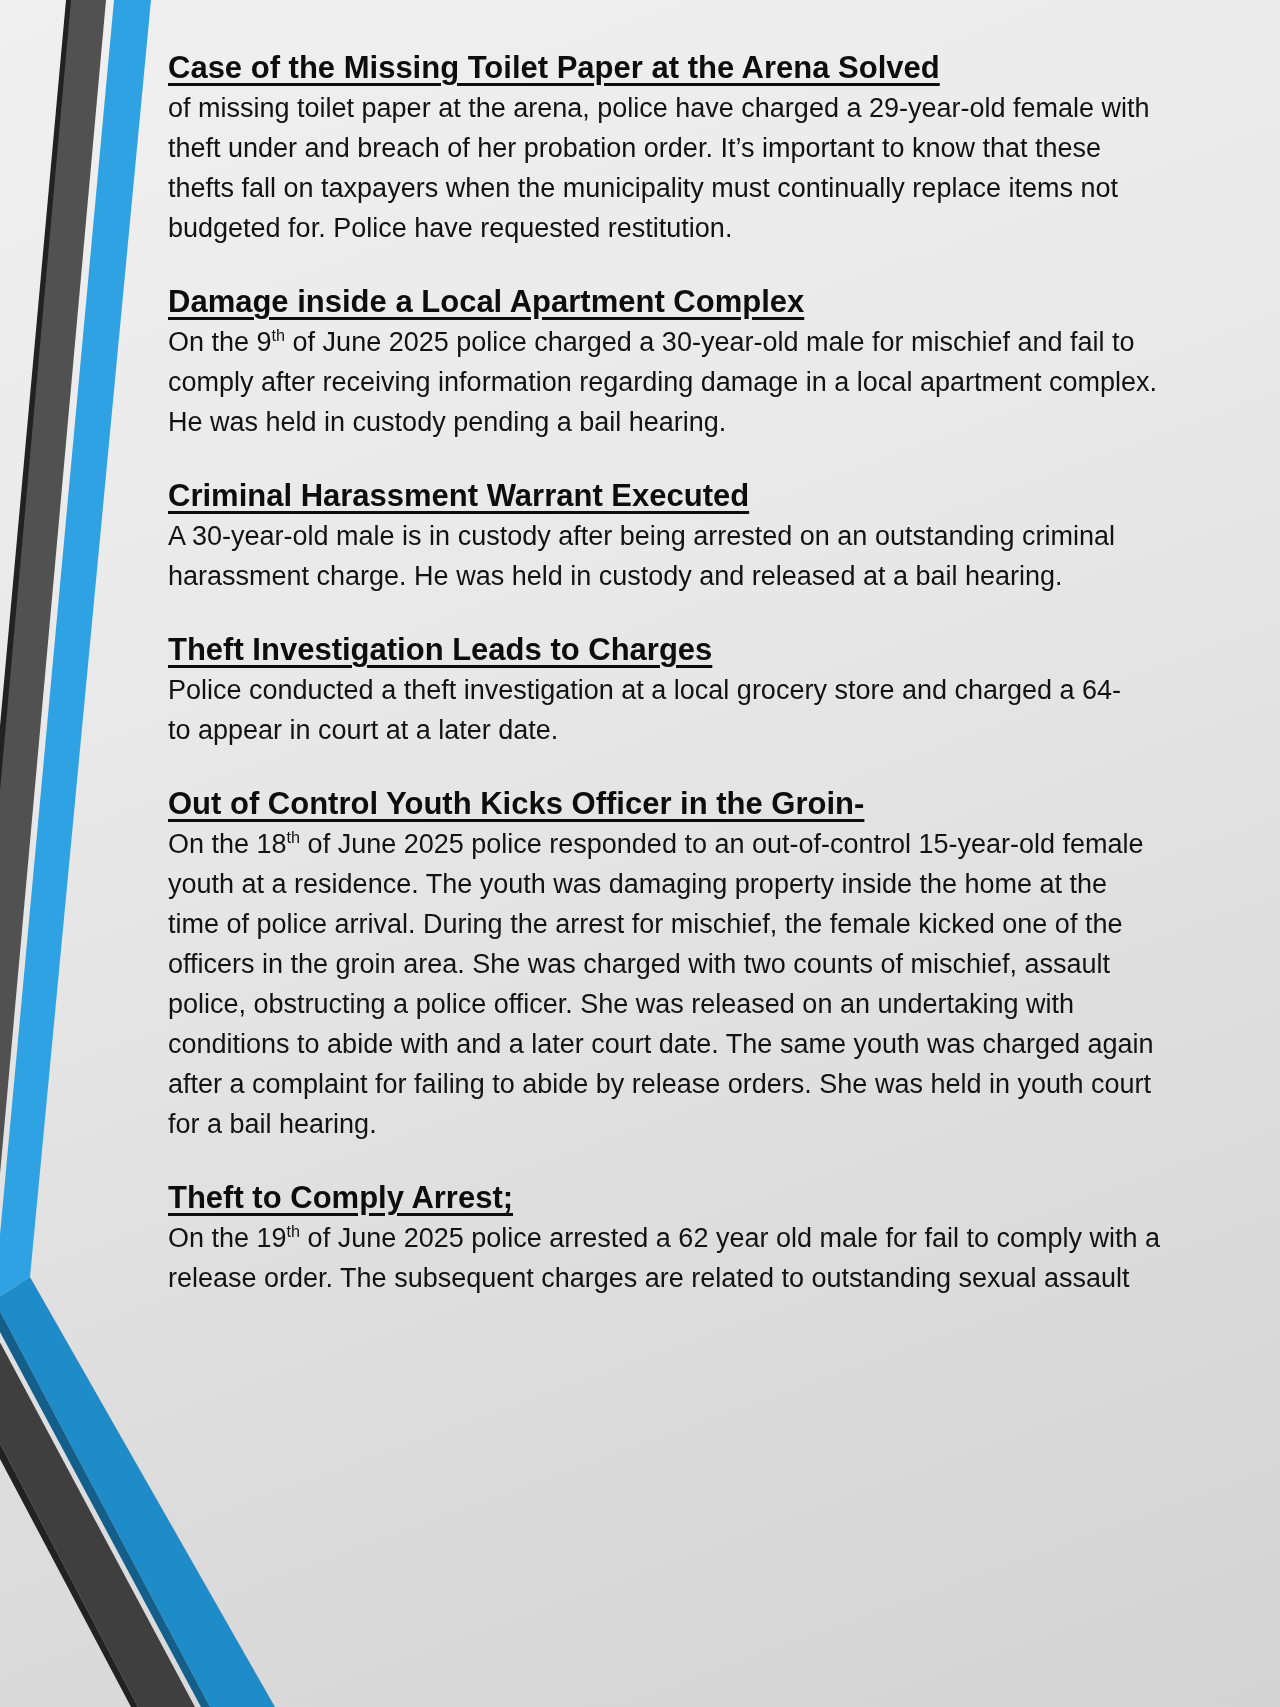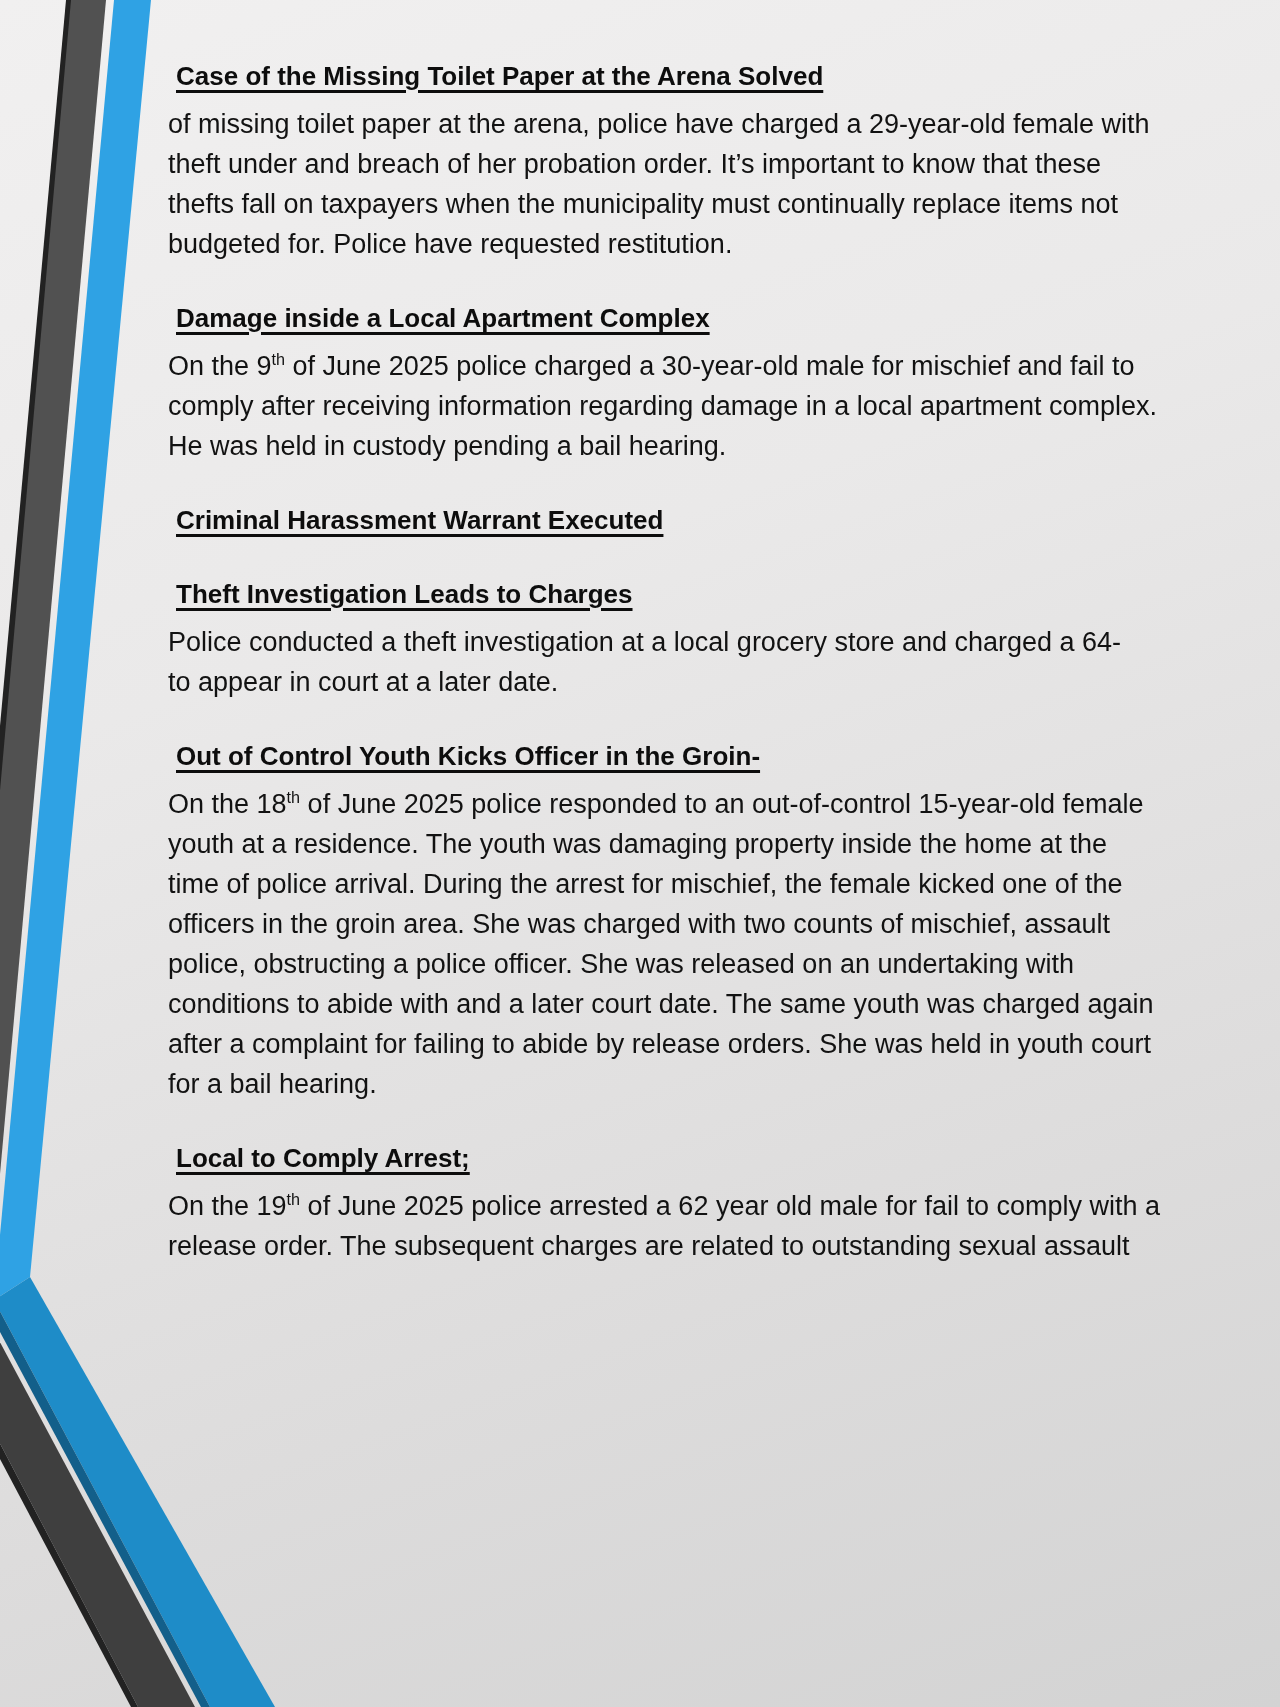--- a/index.html
+++ b/index.html
@@ -19,22 +19,22 @@
   .slide-content {
     position: absolute;
     left: 168px; top: 48px;
     width: 1060px;
     font-size: 27px;
     line-height: 40px;
     overflow: visible;
   }
   .report { margin: 0 0 34px 0; }
   .heading {
-    margin: 8px;
-    font-size: 26px;
+    margin: 0;
+    font-size: 31px;
     line-height: 40px;
     font-weight: bold;
     color: #0d0d0d;
     text-decoration: underline;
     text-decoration-thickness: 2.5px;
     text-underline-offset: 5px;
   }
   .body { margin: 0; }
   .line { display: block; white-space: nowrap; }
   .line sup {
@@ -76,20 +76,24 @@
     <section class="report">
       <h2 class="heading">Damage inside a Local Apartment Complex</h2>
       <p class="body">
         <span class="line"><span>On the 9</span><sup>th</sup><span> of June 2025 police charged a 30-year-old male for mischief and fail to</span></span>
         <span class="line"><span>comply after receiving information regarding damage in a local apartment complex.</span></span>
         <span class="line"><span>He was held in custody pending a bail hearing.</span></span>
       </p>
     </section>
     <section class="report">
       <h2 class="heading">Criminal Harassment Warrant Executed</h2>
+      <p class="body">
+        <span class="line"><span>A 30-year-old male is in custody after being arrested on an outstanding criminal</span></span>
+        <span class="line"><span>harassment charge. He was held in custody and released at a bail hearing.</span></span>
+      </p>
     </section>
     <section class="report">
       <h2 class="heading">Theft Investigation Leads to Charges</h2>
       <p class="body">
         <span class="line"><span>Police conducted a theft investigation at a local grocery store and charged a 64-</span></span>
         <span class="line"><span>to appear in court at a later date.</span></span>
       </p>
     </section>
     <section class="report">
       <h2 class="heading">Out of Control Youth Kicks Officer in the Groin-</h2>
@@ -98,19 +102,19 @@
         <span class="line"><span>youth at a residence. The youth was damaging property inside the home at the</span></span>
         <span class="line"><span>time of police arrival. During the arrest for mischief, the female kicked one of the</span></span>
         <span class="line"><span>officers in the groin area. She was charged with two counts of mischief, assault</span></span>
         <span class="line"><span>police, obstructing a police officer. She was released on an undertaking with</span></span>
         <span class="line"><span>conditions to abide with and a later court date. The same youth was charged again</span></span>
         <span class="line"><span>after a complaint for failing to abide by release orders. She was held in youth court</span></span>
         <span class="line"><span>for a bail hearing.</span></span>
       </p>
     </section>
     <section class="report">
-      <h2 class="heading">Local to Comply Arrest;</h2>
+      <h2 class="heading">Theft to Comply Arrest;</h2>
       <p class="body">
         <span class="line"><span>On the 19</span><sup>th</sup><span> of June 2025 police arrested a 62 year old male for fail to comply with a</span></span>
         <span class="line"><span>release order. The subsequent charges are related to outstanding sexual assault</span></span>
       </p>
     </section>
   </main>
 
 </body></html>

